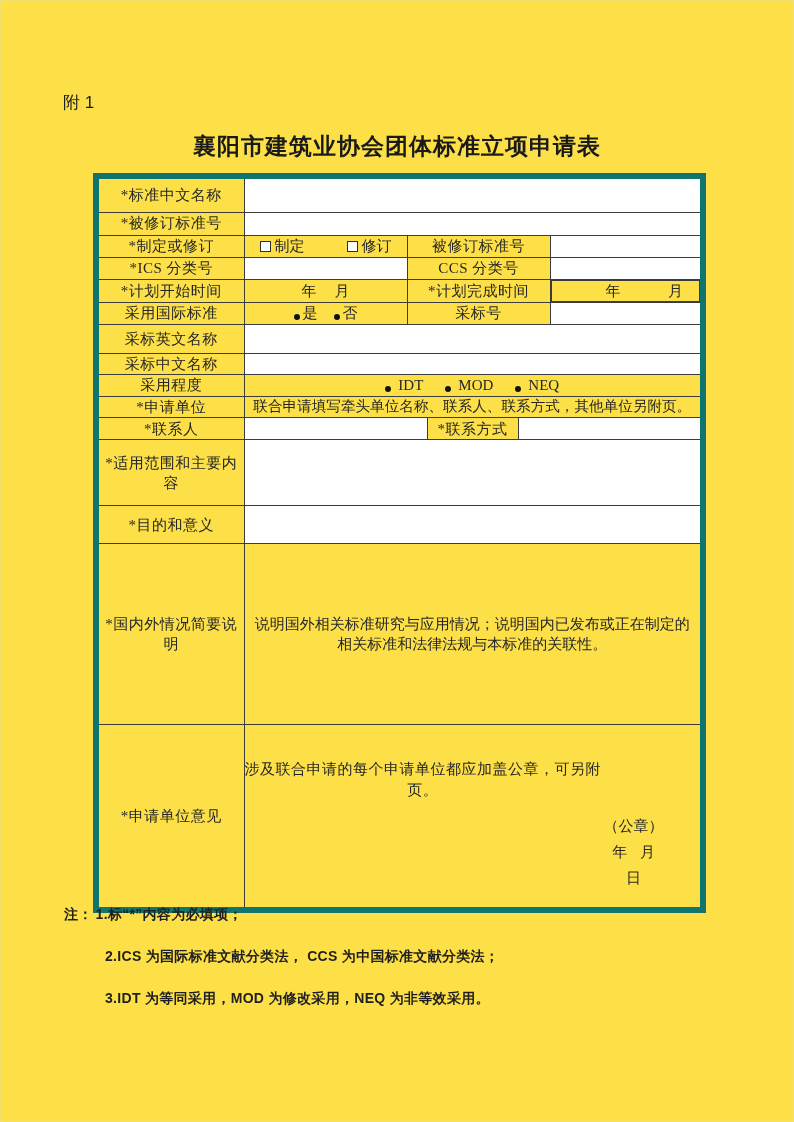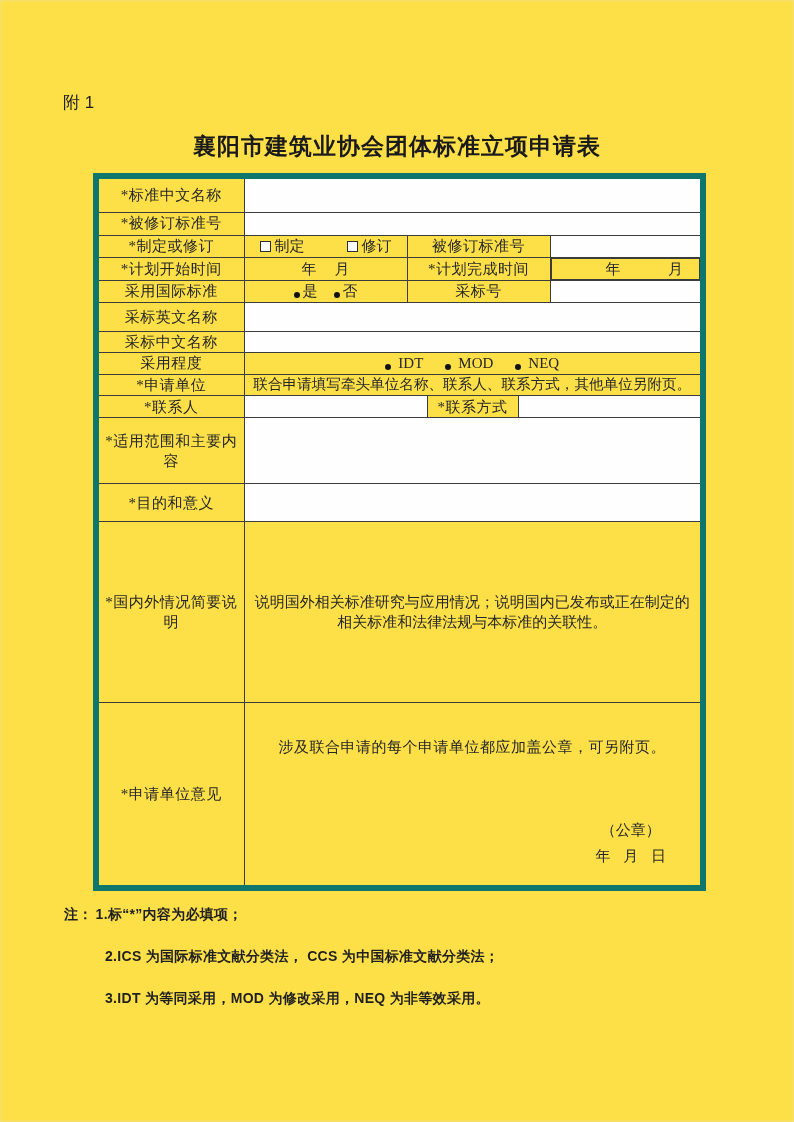--- a/index.html
+++ b/index.html
@@ -57,21 +57,21 @@
   .rad-group { display: inline-block; white-space: nowrap; }
   .yesno .rad-group + .rad-group { margin-left: 16px; }
   .degree .rad-group + .rad-group { margin-left: 22px; }
   .degree .rad { margin-right: 7px; }
   .ym-center { display: flex; align-items: center; justify-content: center; gap: 18px; }
   .ym-wide { display: flex; align-items: center; justify-content: space-between; padding: 0 16px 0 54px !important; }
   .long-text { white-space: nowrap; font-size: 14.6px; padding: 0 3px !important; overflow: hidden; }
   .situation-cell { padding: 0 10px !important; line-height: 1.6; }
   .opinion-cell { vertical-align: top; padding: 0 !important; }
   .opinion-inner {
-    display: flex; flex-direction: column;
+    display: flex; 
     height: 182px; width: 100%;
   }
   .opinion-note { margin-top: 34px; text-align: center; letter-spacing: 0.5px; }
   .sign-block {
     margin-top: auto; margin-bottom: 16px; margin-right: 34px;
     align-self: flex-end; text-align: center; line-height: 1.75;
   }
   .sign-date { word-spacing: 9px; }
   .notes {
     position: absolute; left: 64px; top: 906px;
@@ -112,20 +112,26 @@
       </tr>
       <tr style="height:22px">
         <td class="lbl">*制定或修订</td>
         <td class="chk-cell">
           <span class="chk-group"><span class="cbx"></span><span>制定</span></span><span class="chk-group"><span class="cbx"></span><span>修订</span></span>
         </td>
         <td class="lbl" colspan="3">被修订标准号</td>
         <td class="inp"></td>
       </tr>
       <tr style="height:22px">
+        <td class="lbl">*ICS 分类号</td>
+        <td class="inp"></td>
+        <td class="lbl" colspan="3">CCS 分类号</td>
+        <td class="inp"></td>
+      </tr>
+      <tr style="height:22px">
         <td class="lbl">*计划开始时间</td>
         <td>
           <span class="ym-center">
               <span>年</span>
               <span>月</span>
             </span>
         </td>
         <td class="lbl" colspan="3">*计划完成时间</td>
         <td class="ym-wide">
           <span>年</span>

